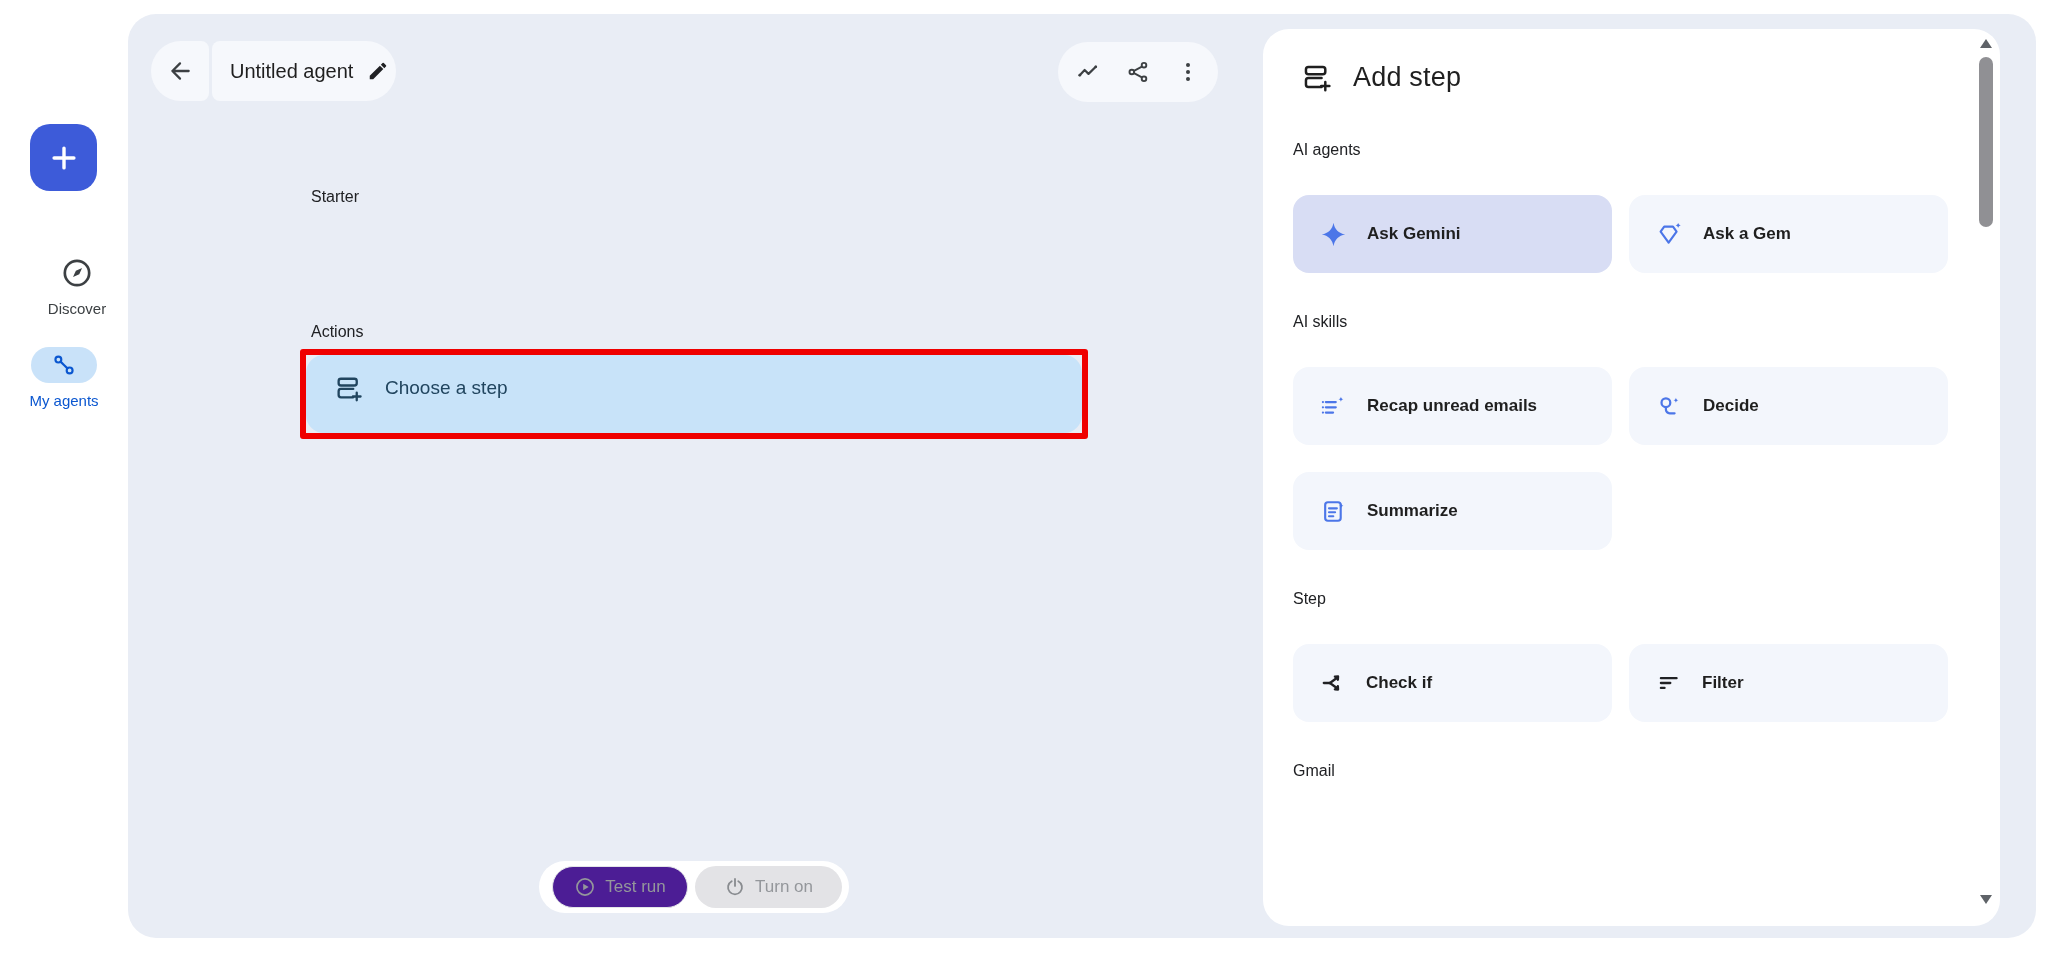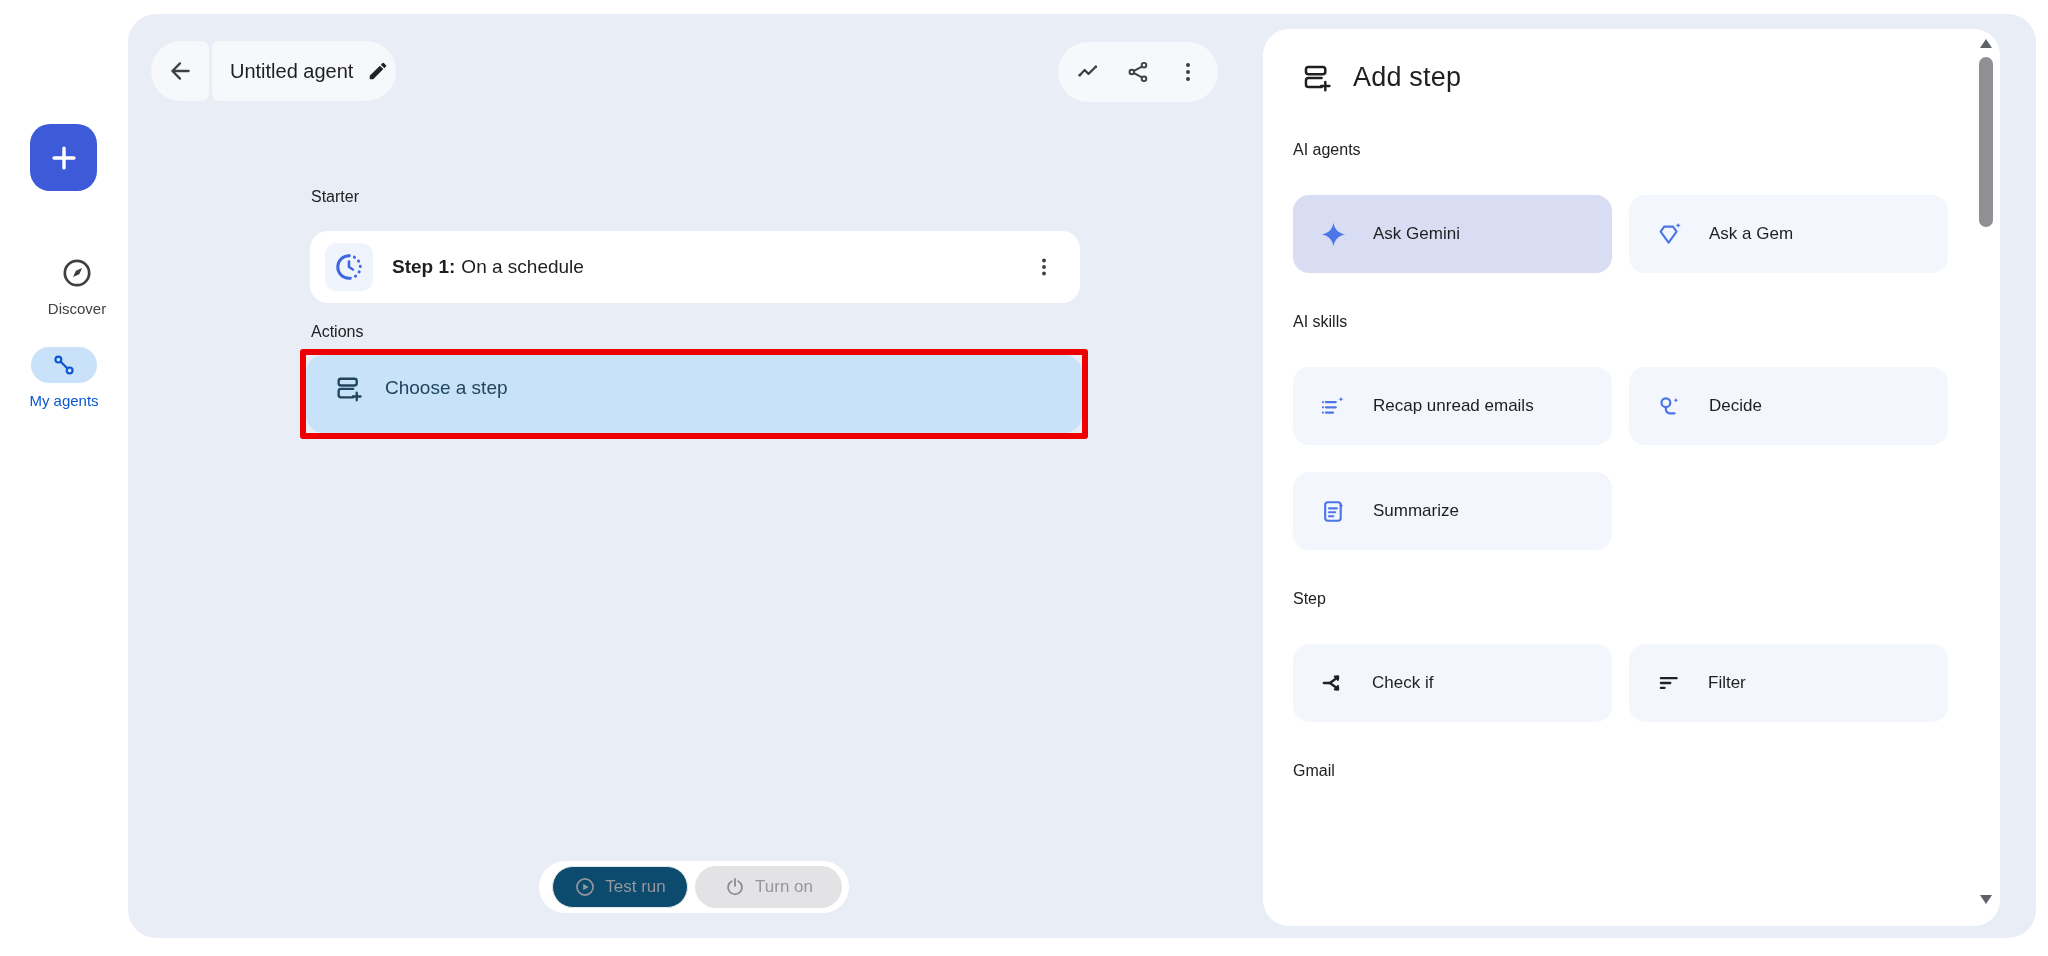--- a/index.html
+++ b/index.html
@@ -59,35 +59,35 @@
     border-radius:3px;display:flex;align-items:center;pointer-events:none;}
   .choose-card{width:100%;height:78px;border-radius:18px;background:var(--choose_bg);
     display:flex;align-items:center;padding:0 24px 12px 28px;pointer-events:auto;cursor:pointer;}
   .choose-label{font-size:19px;font-weight:500;color:var(--choose_fg);margin-left:22px;}
 
   
   .run-bar{left:411px;top:847px;width:310px;height:52px;border-radius:26px;background:#fff;
     display:flex;align-items:center;padding:0 7px 0 13px;gap:7px;}
   .run-btn{height:42px;border-radius:21px;display:flex;align-items:center;justify-content:center;
     gap:9px;font-size:17px;font-weight:500;color:var(--disabled);cursor:pointer;}
-  .test-run{width:136px;background:#0c4a6e;border:1.5px solid #E3E5E8;}
+  .test-run{width:136px;background:#4c1d95;border:1.5px solid #E3E5E8;}
   .turn-on{width:147px;background:var(--turnon_bg);}
 
   
   .panel{left:1135px;top:15px;width:737px;height:897px;border-radius:26px;background:#fff;overflow:hidden;}
   .panel-content{position:absolute;left:30px;top:0;width:655px;}
   .panel-header{margin-top:33px;margin-left:8px;display:flex;align-items:center;gap:21px;}
   .panel-title{font-size:27px;color:var(--text_primary);letter-spacing:.2px;}
   .section-label{font-size:16px;font-weight:500;color:#202124;margin-top:40px;}
   .section-label.first{margin-top:48px;}
   .card-grid{display:flex;flex-wrap:wrap;column-gap:17px;row-gap:27px;margin-top:36px;width:655px;}
   .step-option{width:319px;height:78px;border-radius:16px;background:var(--panel_card);
     display:flex;align-items:center;padding:0 20px 0 27px;cursor:pointer;}
   .step-option.selected{background:var(--selected_card);}
-  .option-label{font-size:17px;font-weight:400;color:var(--text_primary);margin-left:26px;white-space:nowrap;}
+  .option-label{font-size:17px;font-weight:700;color:var(--text_primary);margin-left:20px;white-space:nowrap;}
 
   
   .v-scrollbar{position:absolute;left:715px;top:0;width:16px;height:897px;}
   .scroll-thumb{position:absolute;left:1px;top:28px;width:14px;height:170px;border-radius:7px;background:#909094;cursor:pointer;}
   .scroll-up,.scroll-down{position:absolute;left:2px;width:0;height:0;border-left:6px solid transparent;
     border-right:6px solid transparent;cursor:pointer;}
   .scroll-up{top:10px;border-bottom:9px solid #5F6368;}
   .scroll-down{top:866px;border-top:9px solid #5F6368;}
 </style>
 </head>
@@ -164,41 +164,20 @@
       <svg width="24" height="24" viewBox="0 0 24 24" fill="#3C4043">
         <circle cx="12" cy="5" r="2"></circle>
           <circle cx="12" cy="12" r="2"></circle>
           <circle cx="12" cy="19" r="2"></circle>
       </svg>
     </span>
   </div>
 
   <div class="flow-label starter-label">Starter</div>
 
-  <div class="abs step-card">
-    <span class="step-tile">
-      <span>
-        <svg width="30" height="30" viewBox="0 0 24 24">
-          <path d="M12 3a9 9 0 0 0 0 18" fill="none" stroke="#3F68E0" stroke-width="2.4" stroke-linecap="round"></path>
-          <path d="M12 3a9 9 0 0 1 0 18" fill="none" stroke="#3F68E0" stroke-width="2.4" stroke-linecap="round" stroke-dasharray="0.1 4.4"></path>
-          <path d="M12 7.6V12l3.1 2" fill="none" stroke="#3F68E0" stroke-width="2.1" stroke-linecap="round" stroke-linejoin="round"></path>
-        </svg>
-      </span>
-    </span>
-    <span class="step-text nowrap">
-      <span class="step-prefix">Step 1:</span><span class="step-rest">On a schedule</span>
-    </span>
-    <span class="kebab">
-      <svg width="24" height="24" viewBox="0 0 24 24" fill="#3C4043">
-        <circle cx="12" cy="5.5" r="1.9"></circle>
-          <circle cx="12" cy="12" r="1.9"></circle>
-          <circle cx="12" cy="18.5" r="1.9"></circle>
-      </svg>
-    </span>
-  </div>
 
   <div class="flow-label actions-label">Actions</div>
 
   <div class="abs red-box">
     <div class="choose-card">
       <span>
         <svg width="29" height="29" viewBox="0 0 25 24">
           <g fill="none" stroke="#21455F" stroke-width="2" stroke-linecap="round" stroke-linejoin="round">
             <rect x="4" y="3.6" width="15.6" height="5.8" rx="2"></rect>
             <path d="M16.6 12.4H6a2 2 0 0 0-2 2v3.2a2 2 0 0 0 2 2h10.6"></path>

